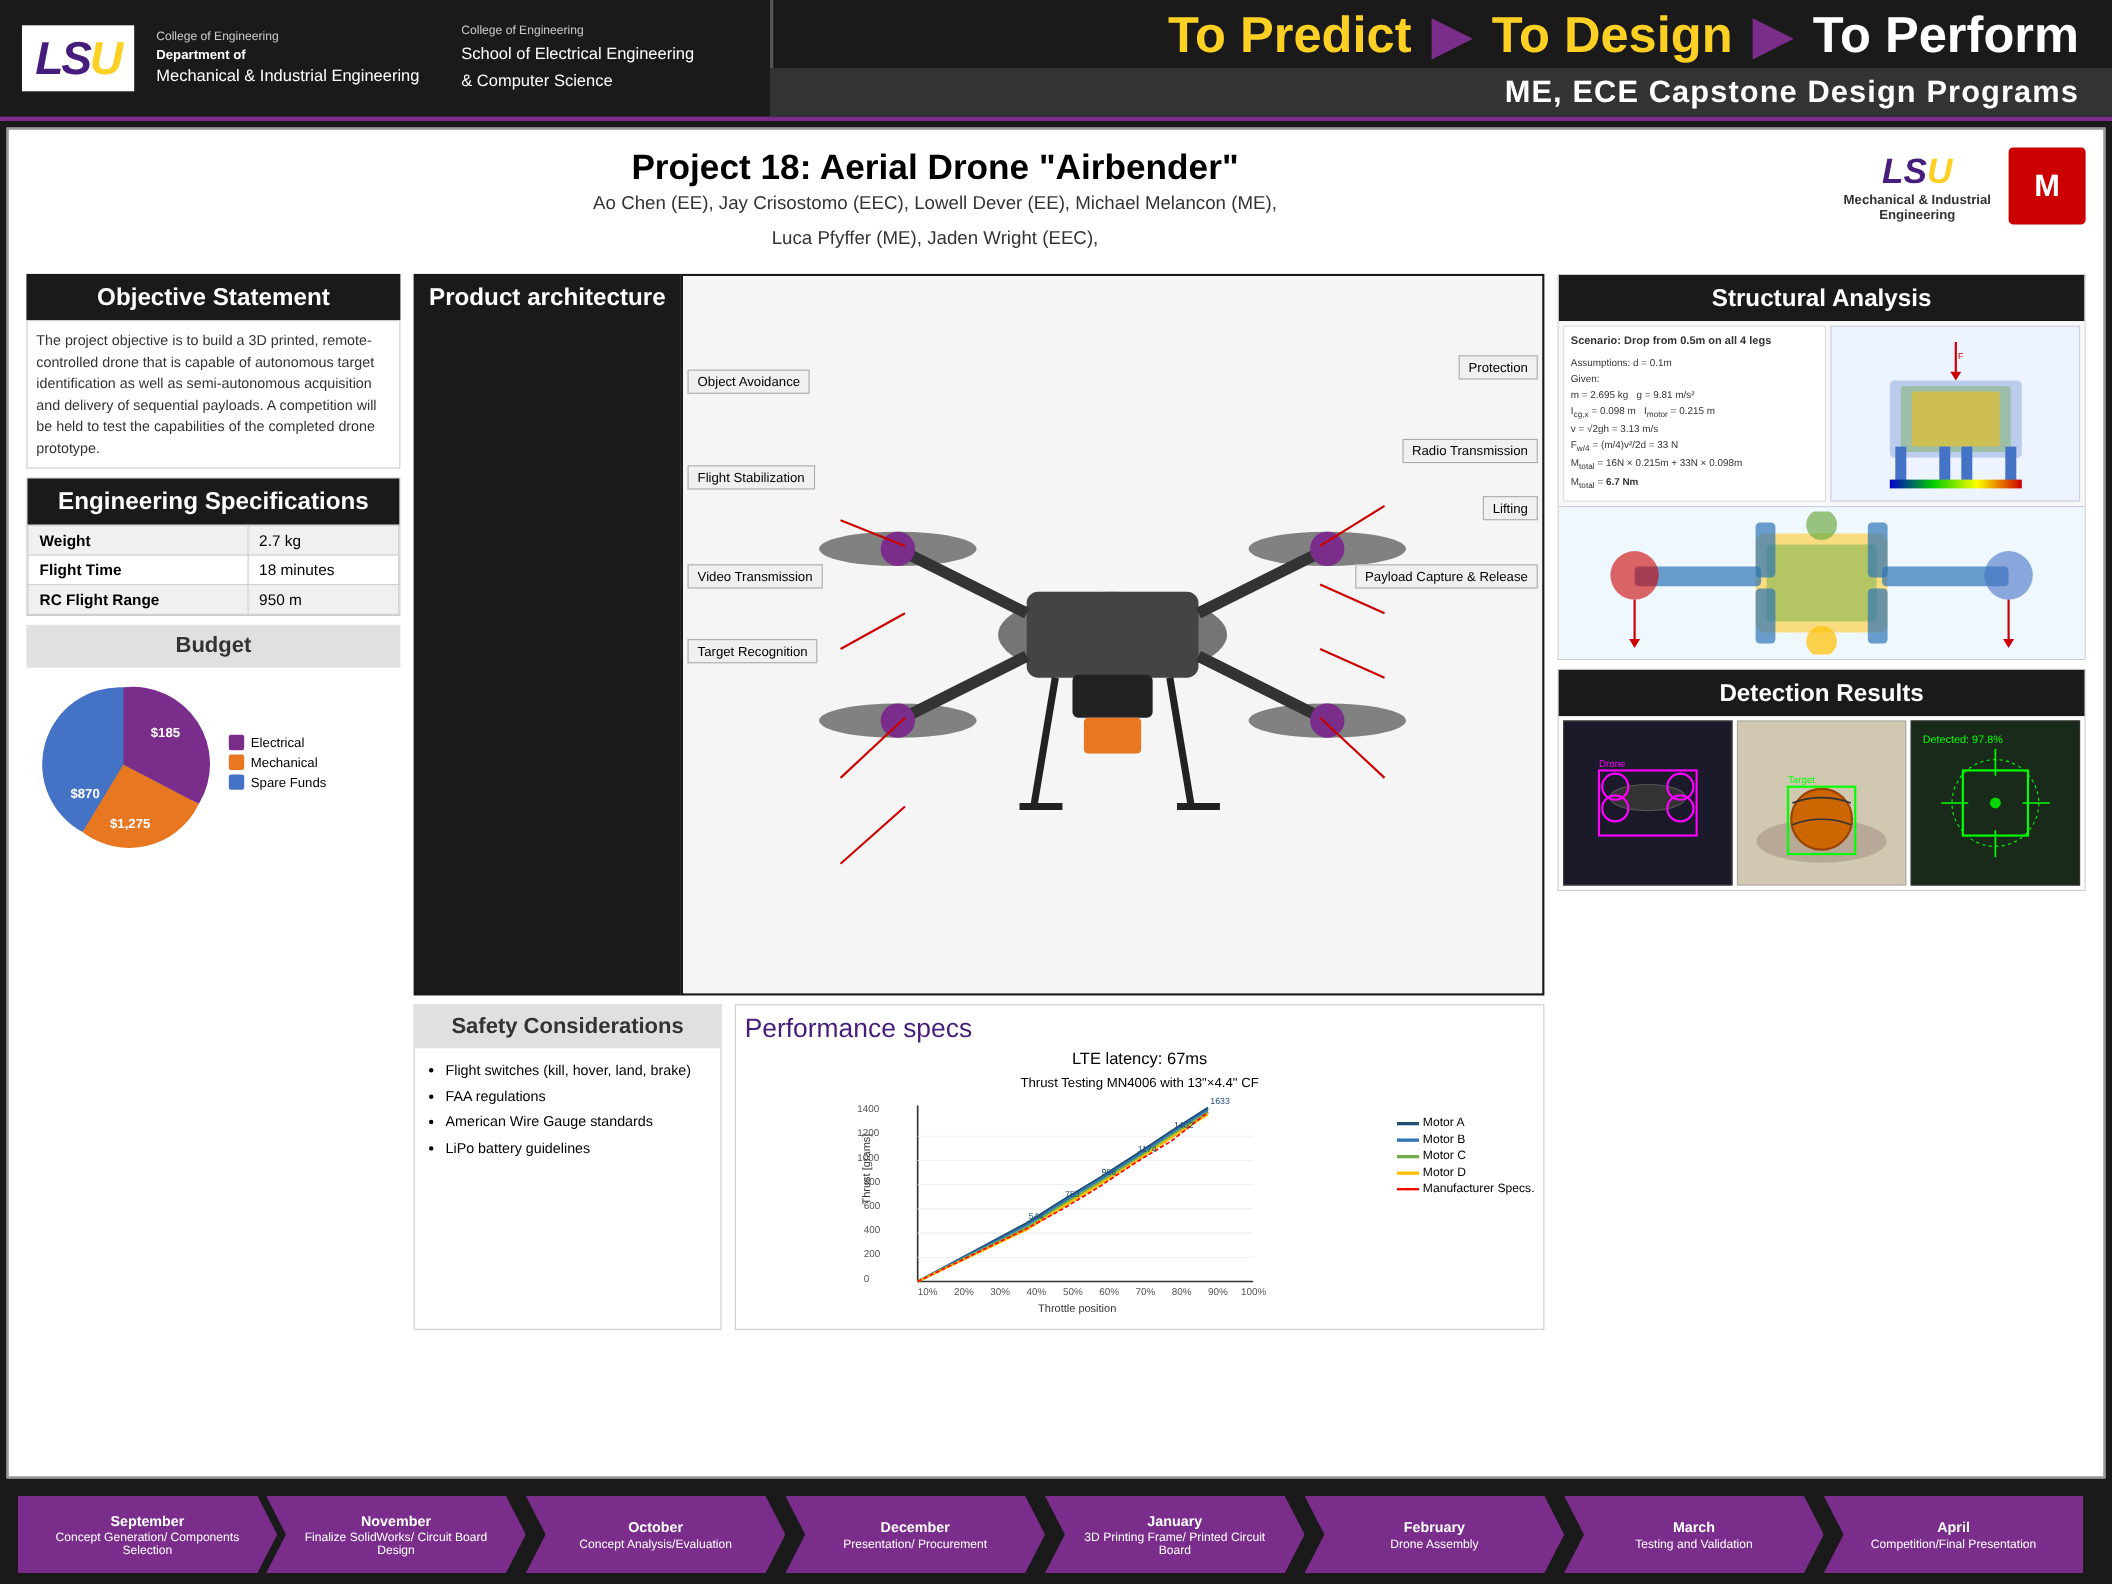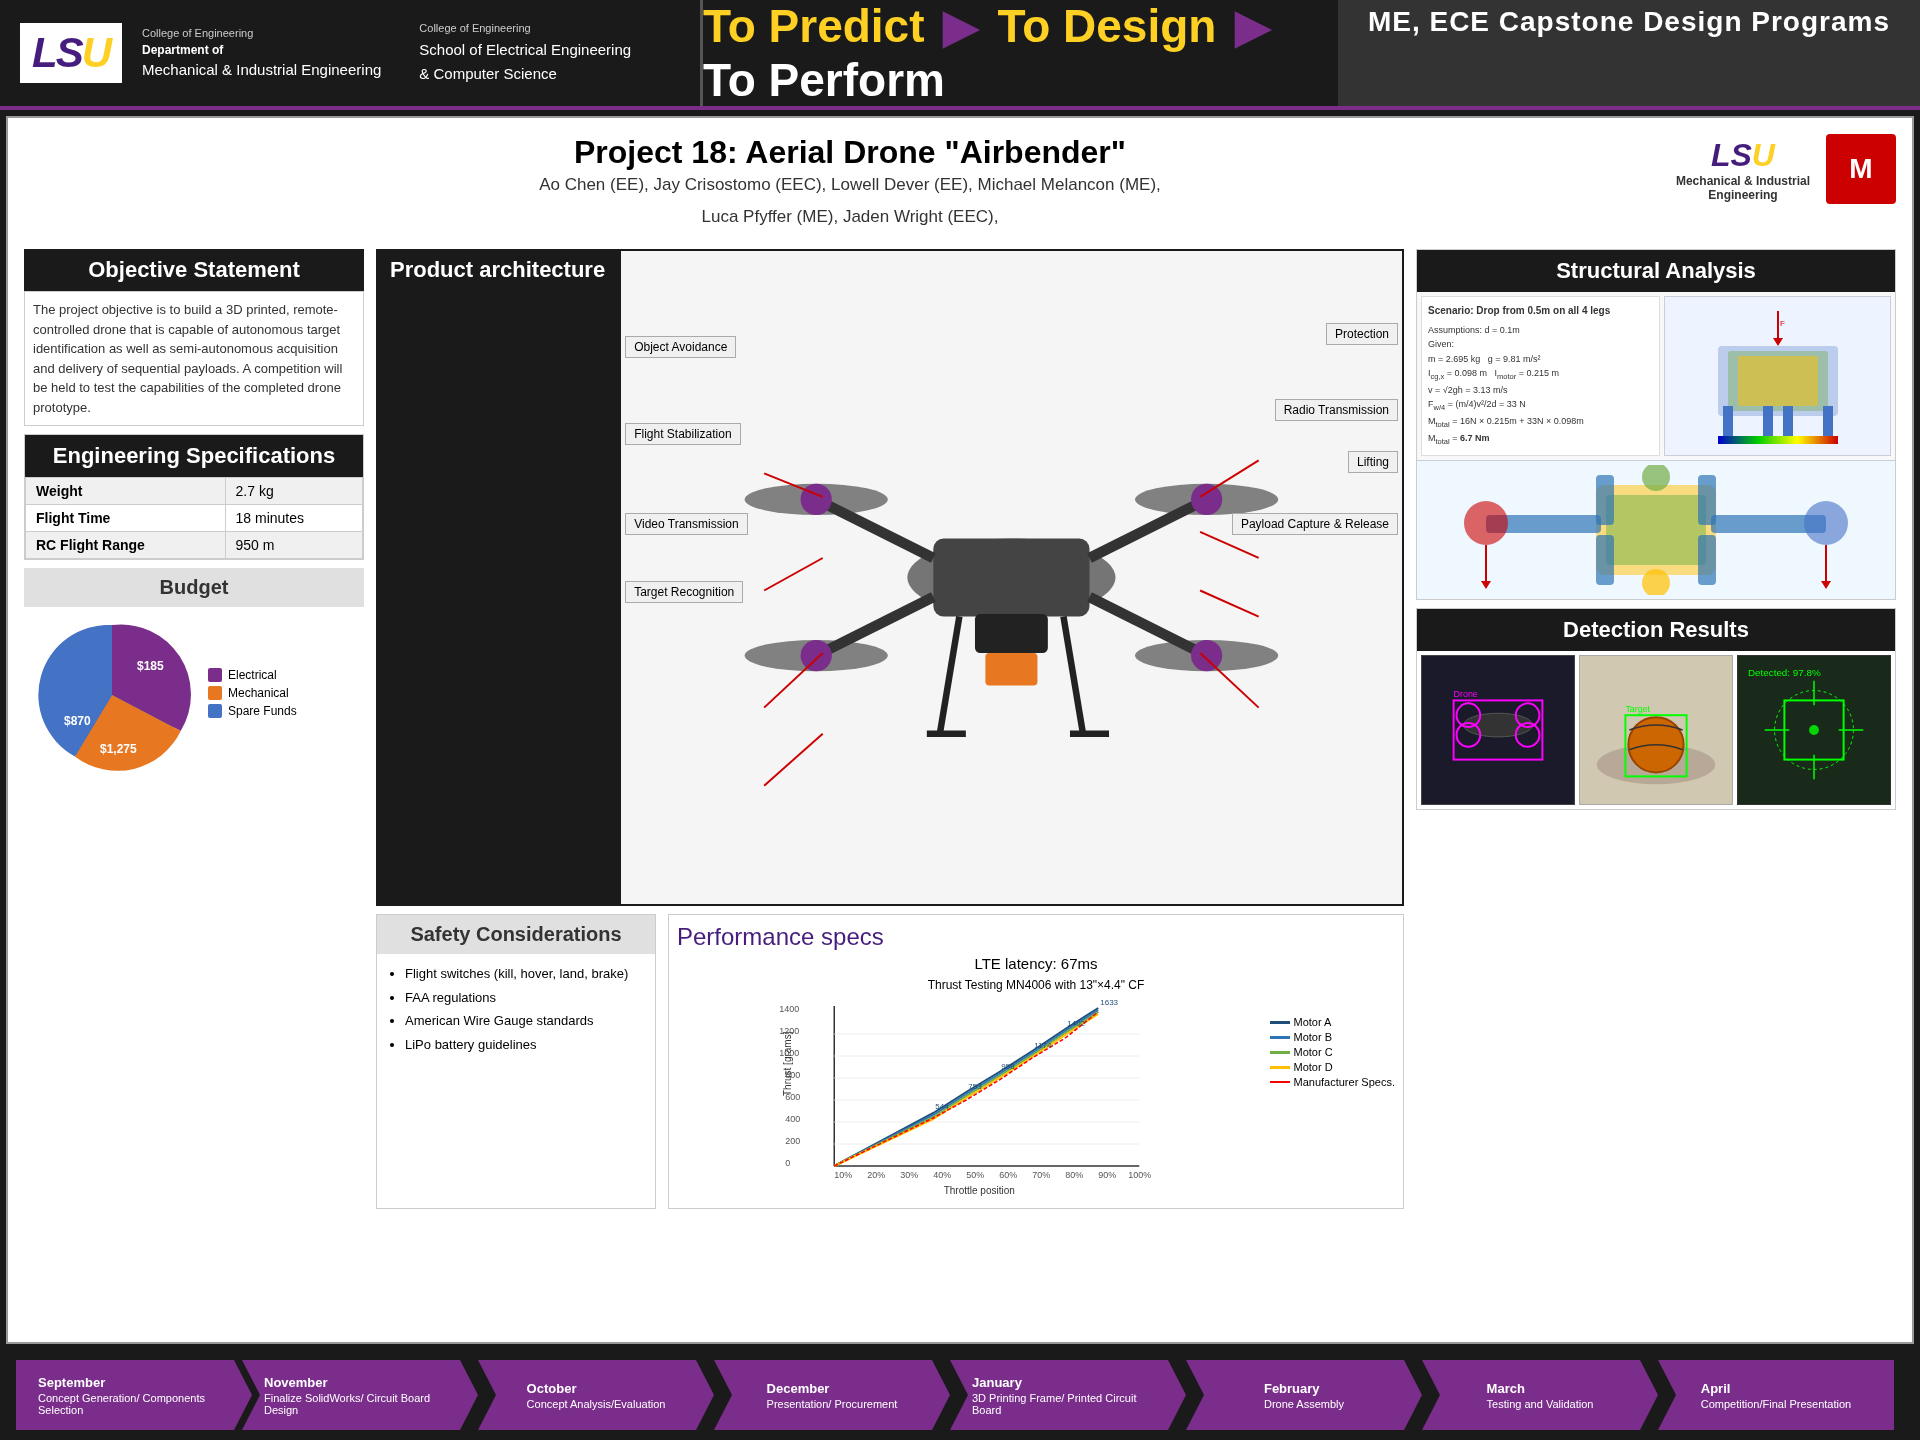--- a/index.html
+++ b/index.html
@@ -81,21 +81,21 @@
       color: white;
       text-align: right;
       padding: 6px 30px;
       font-size: 28px;
       font-weight: bold;
       letter-spacing: 1px;
     }
     .header-stack {
       flex: 1;
       display: flex;
-      flex-direction: row;
+      flex-direction: column;
     }
 
     
     .main {
       background: white;
       margin: 6px;
       padding: 16px;
       height: calc(1440px - 110px - 12px - 90px);
       overflow: hidden;
       border: 2px solid #999;
@@ -275,20 +275,21 @@
       position: relative;
     }
     .timeline-arrow {
       background: #7b2d8b;
       height: 70px;
       width: 100%;
       clip-path: polygon(0 0, calc(100% - 18px) 0, 100% 50%, calc(100% - 18px) 100%, 0 100%, 18px 50%);
       display: flex;
       align-items: center;
       justify-content: center;
+      text-align: center;
       color: white;
       font-size: 12px;
       font-weight: bold;
       padding: 0 22px;
       margin-left: -10px;
     }
     .timeline-item:first-child .timeline-arrow {
       clip-path: polygon(0 0, calc(100% - 18px) 0, 100% 50%, calc(100% - 18px) 100%, 0 100%);
       margin-left: 0;
     }

